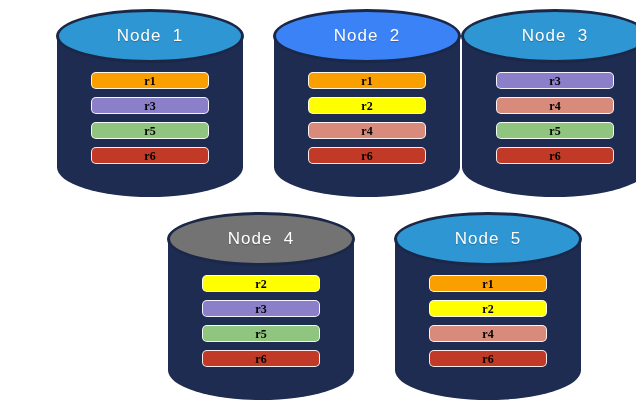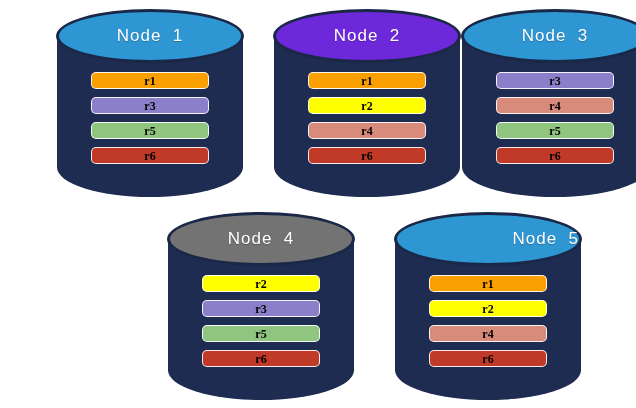--- a/index.html
+++ b/index.html
@@ -51,21 +51,21 @@
     <div class="bars">
       <div class="bar" style="background: rgb(249, 160, 0);">r1</div>
       <div class="bar" style="background: rgb(140, 127, 201);">r3</div>
       <div class="bar" style="background: rgb(143, 197, 126);">r5</div>
       <div class="bar" style="background: rgb(193, 58, 39);">r6</div>
     </div>
   </div>
 
   <div class="cylinder" style="left:227px; top:9px;">
     <div class="cyl-body" style="background: rgb(30, 44, 82);"></div>
-    <div class="cyl-top" style="background: #6d28d9; border-color: rgb(26, 39, 71);">
+    <div class="cyl-top" style="background: #3b82f6; border-color: rgb(26, 39, 71);">
       <span class="node-label">Node  2</span>
     </div>
     <div class="bars">
       <div class="bar" style="background: rgb(249, 160, 0);">r1</div>
       <div class="bar" style="background: rgb(255, 255, 0);">r2</div>
       <div class="bar" style="background: rgb(217, 139, 123);">r4</div>
       <div class="bar" style="background: rgb(193, 58, 39);">r6</div>
     </div>
   </div>
 
@@ -90,21 +90,21 @@
     <div class="bars">
       <div class="bar" style="background: rgb(255, 255, 0);">r2</div>
       <div class="bar" style="background: rgb(140, 127, 201);">r3</div>
       <div class="bar" style="background: rgb(143, 197, 126);">r5</div>
       <div class="bar" style="background: rgb(193, 58, 39);">r6</div>
     </div>
   </div>
 
   <div class="cylinder" style="left:348px; top:212px;">
     <div class="cyl-body" style="background: rgb(30, 44, 82);"></div>
-    <div class="cyl-top" style="background: rgb(46, 150, 210); border-color: rgb(26, 39, 71); justify-content: flex-end;">
+    <div class="cyl-top" style="background: rgb(46, 150, 210); border-color: rgb(26, 39, 71);">
       <span class="node-label">Node  5</span>
     </div>
     <div class="bars">
       <div class="bar" style="background: rgb(249, 160, 0);">r1</div>
       <div class="bar" style="background: rgb(255, 255, 0);">r2</div>
       <div class="bar" style="background: rgb(217, 139, 123);">r4</div>
       <div class="bar" style="background: rgb(193, 58, 39);">r6</div>
     </div>
   </div>
 

